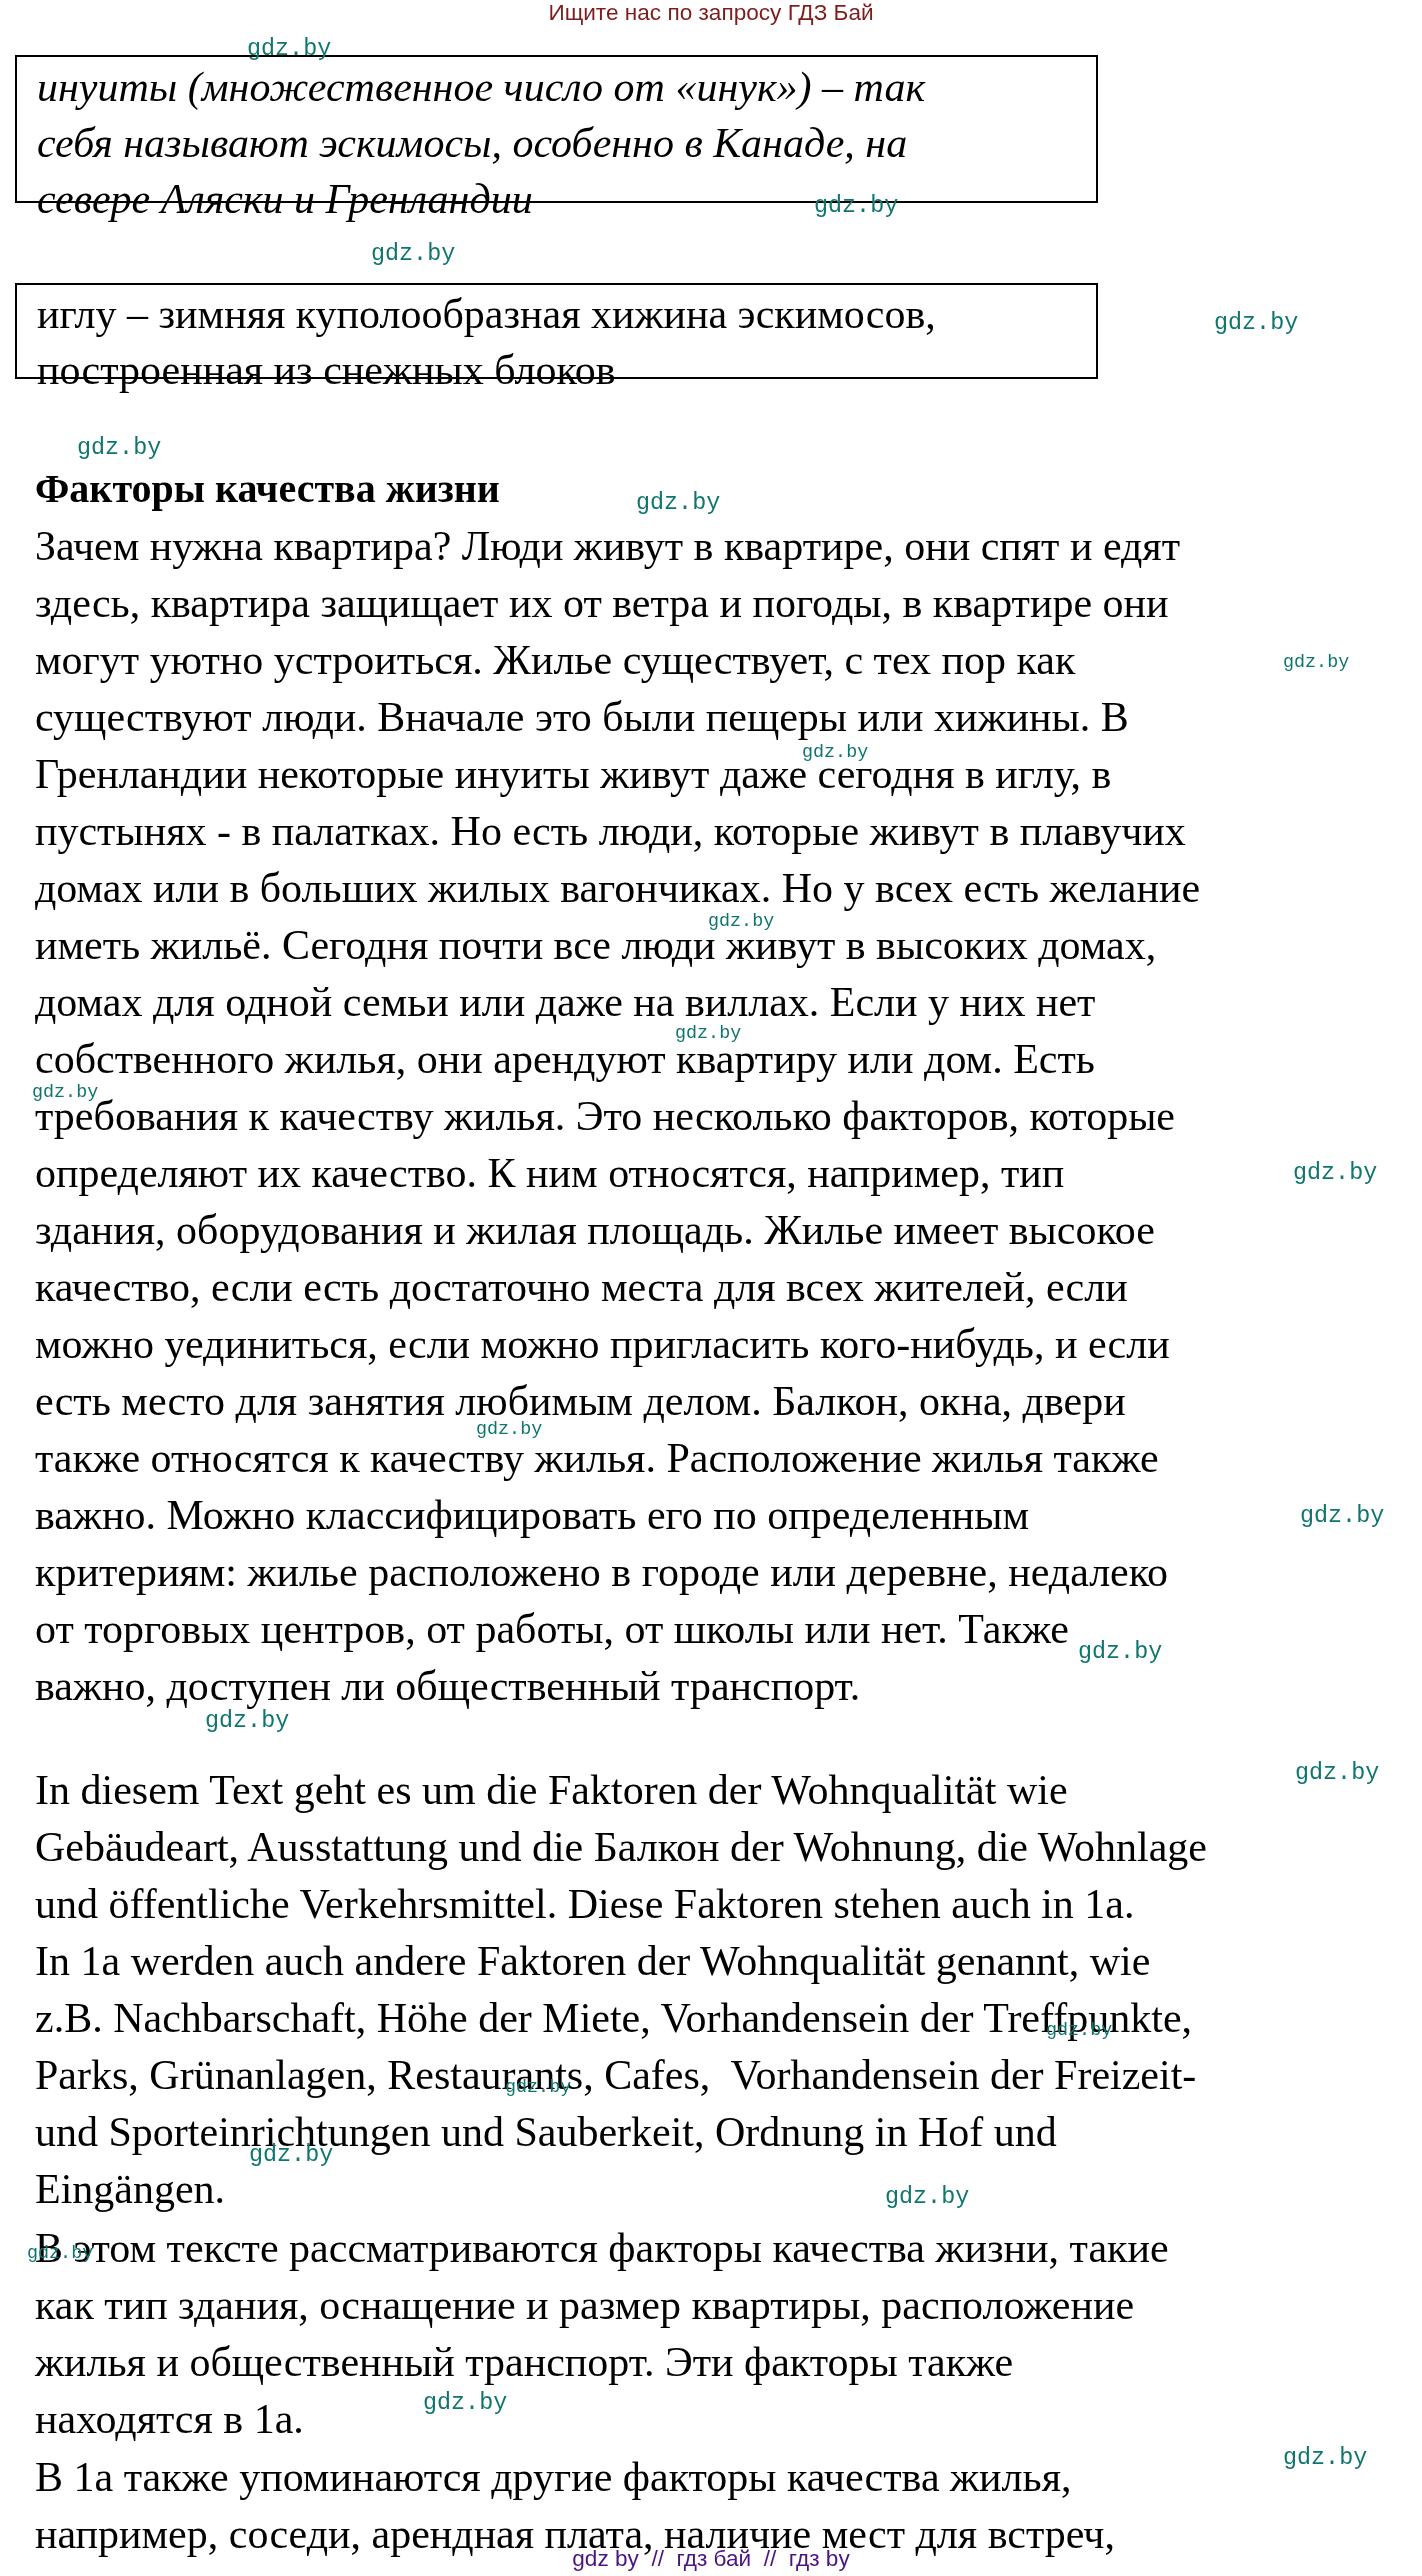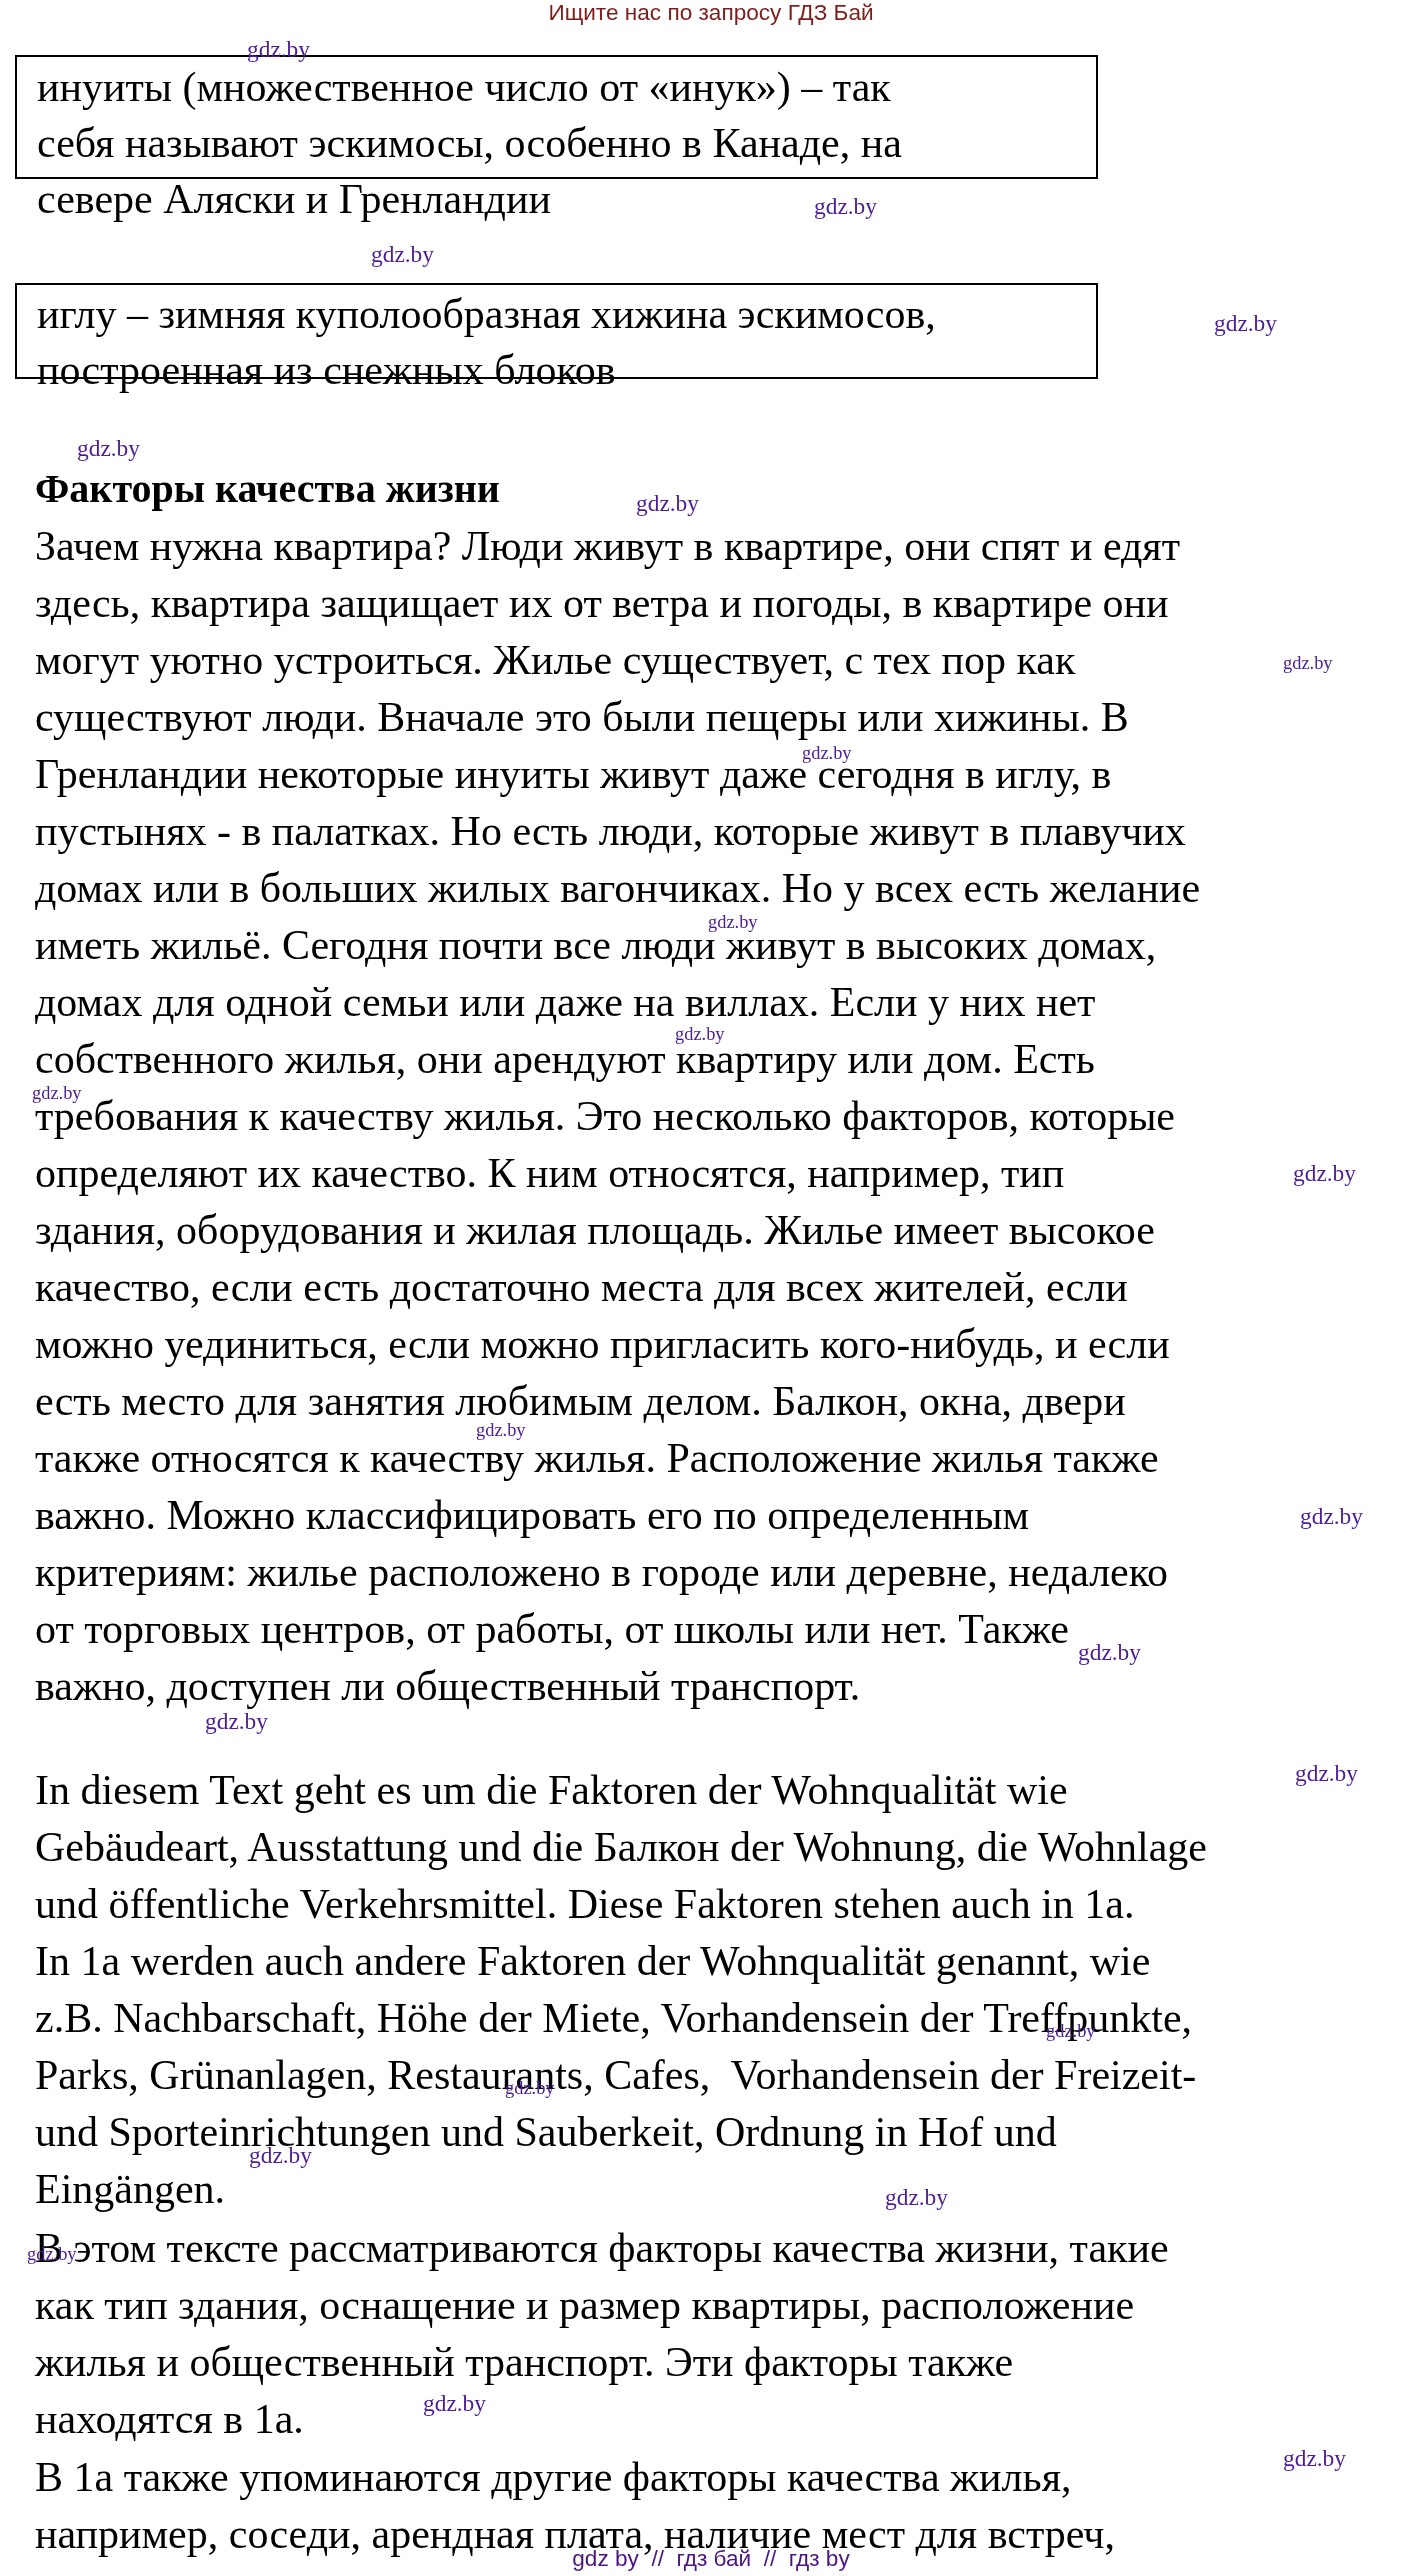--- a/index.html
+++ b/index.html
@@ -33,21 +33,21 @@
   .def-box {
     position: absolute;
     left: 15px;
     width: 1083px;
     border: 2.5px solid #000;
     box-sizing: border-box;
     padding: 0 0 0 20px;
     font-size: 42px;
     line-height: 56px;
   }
-  #box1 { top: 55px; height: 124px; padding-top: 1.7px; }
+  #box1 { top: 55px; height: 148px; padding-top: 1.7px; font-style: italic; }
   #box2 { top: 283px; height: 96px; padding-top: 0.8px; }
   .def-line { display: block; white-space: nowrap; }
   .heading {
     position: absolute;
     left: 35px;
     top: 464px;
     font-size: 40px;
     line-height: 50px;
     font-weight: bold;
   }
@@ -58,24 +58,24 @@
     line-height: 57px;
     white-space: nowrap;
   }
   .para .ln { display: block; }
   #para-ru { top: 518px; }
   #para-de { top: 1762px; line-height: 57px; }
   #para-ru2 { top: 2220px; line-height: 57px; }
   #para-ru3 { top: 2449px; line-height: 57px; }
   .wm {
     position: absolute;
-    font-family: Liberation Serif, serif;
+    font-family: Liberation Mono, monospace;
     font-size: 23.4px;
     line-height: 25px;
-    color: #4c1d95;
+    color: #0f766e;
     white-space: nowrap;
   }
   .wm.sm { font-size: 18.4px; line-height: 20px; }
 </style>
 </head>
 <body>
 
 <div class="top-banner">Ищите нас по запросу ГДЗ Бай</div>
 
 <div class="def-box" id="box1">

